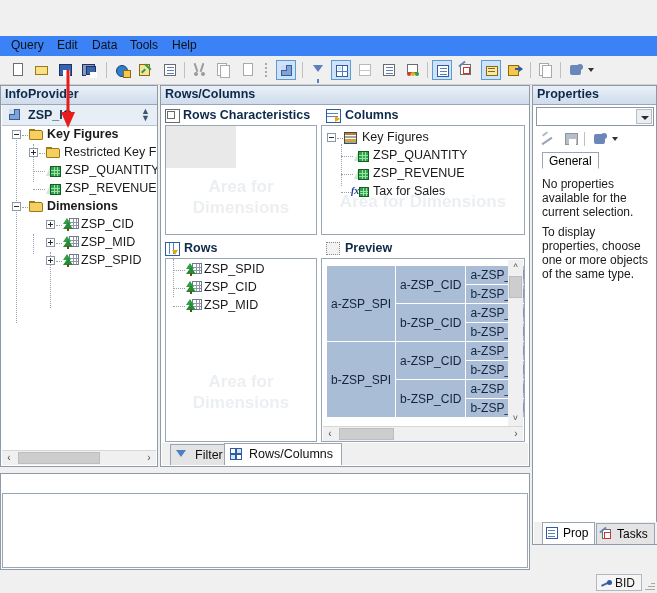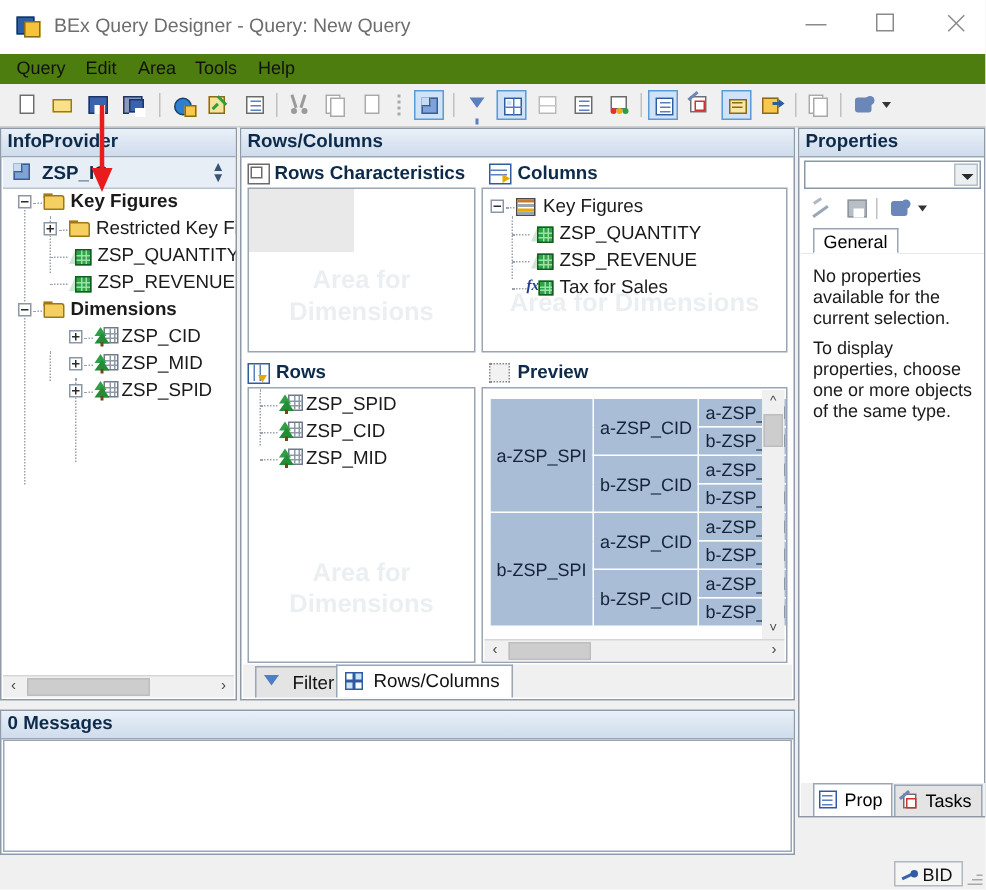--- a/index.html
+++ b/index.html
@@ -22,21 +22,21 @@
   .wbtn i{position:absolute;display:block;}
   .wmin{left:522px;}
   .wmin i{left:15px;top:16px;width:14px;height:1px;background:#8a8a8a;}
   .wmax{left:568px;}
   .wmax i{left:16px;top:9px;width:12px;height:12px;border:1px solid #8a8a8a;box-sizing:border-box;}
   .wclose{left:614px;}
   .wclose i{left:16px;top:15px;width:15px;height:1px;background:#8a8a8a;transform:rotate(45deg);}
   .wclose i.b{transform:rotate(-45deg);}
 
   
-  .menubar{position:absolute;left:0;top:36px;width:657px;height:20px;background:#4d7c0f;}
+  .menubar{position:absolute;left:0;top:36px;width:657px;height:20px;background:#3b82f6;}
   .menu-item{position:absolute;top:2px;height:16px;padding:0 5px;font-size:12px;color:#111;white-space:nowrap;}
 
   
   .toolbar{position:absolute;left:0;top:56px;width:657px;height:28px;background:#f0f0f0;border-bottom:1px solid #d0d0d0;}
   .tb{position:absolute;top:4px;width:20px;height:20px;}
   .tb.sel{background:#cfe2f7;border:1px solid #5b9bd5;box-sizing:border-box;}
   .tbsep{position:absolute;top:6px;width:1px;height:16px;background:#c0c0c0;}
   .grip{position:absolute;top:7px;width:3px;height:14px;}
   .grip i{display:block;width:2px;height:2px;background:#a9a9a9;margin-bottom:2px;}
   .caret{position:absolute;top:12px;width:0;height:0;border-left:3px solid transparent;border-right:3px solid transparent;border-top:4px solid #333;}
@@ -164,42 +164,25 @@
   .resize i{position:absolute;right:0;background:#a8a8a8;height:1px;transform-origin:right;}
 
   
   .redarrow{position:absolute;left:0;top:0;pointer-events:none;}
 </style>
 </head>
 <body>
 
 <div class="app">
 
-  <div class="titlebar">
-    <div class="title-ico">
-      <div class="sq1"></div>
-        <div class="sq2"></div>
-    </div>
-    <div class="title-text">BEx Query Designer - Query: New Query</div>
-    <div class="wbtn wmin">
-        <i></i>
-      </div>
-    <div class="wbtn wmax">
-        <i></i>
-      </div>
-    <div class="wbtn wclose">
-        <i></i>
-        <i class="b"></i>
-      </div>
-  </div>
 
   <div class="menubar">
     <div class="menu-item" style="left:6px">Query</div>
     <div class="menu-item" style="left:52px">Edit</div>
-    <div class="menu-item" style="left:87px">Area</div>
+    <div class="menu-item" style="left:87px">Data</div>
     <div class="menu-item" style="left:125px">Tools</div>
     <div class="menu-item" style="left:167px">Help</div>
   </div>
 
   <div class="toolbar">
     <div class="tb" style="left:8px">
         <div class="ic">
           <div class="doc"></div>
         </div>
       </div>
@@ -750,21 +733,20 @@
           <span style="position:absolute;left:2px;top:1px;width:9px;height:10px;background:#fff;border:1px solid #6b6b6b;box-sizing:border-box;display:block"></span>
           <span style="position:absolute;left:4px;top:4px;width:5px;height:5px;border:1px solid #c33;display:block"></span>
           <span style="position:absolute;left:-1px;top:1px;width:8px;height:2px;background:#6b86b8;transform:rotate(-40deg);display:block"></span>
         </span>
         <span>Tasks</span>
       </div>
     </div>
   </div>
 
   <div class="panel" id="messages">
-    <div class="phead">0 Messages</div>
     <div class="msg-body"></div>
   </div>
 
   <div class="statusbar">
     <div class="bid">
       <span style="position:absolute;left:4px;top:4px;width:11px;height:9px;">
         <span style="position:absolute;left:0;top:4px;width:9px;height:2px;background:#3a63ad;transform:rotate(-25deg);display:block"></span>
         <span style="position:absolute;left:6px;top:1px;width:5px;height:5px;background:#2f5ca0;border-radius:50%;display:block"></span>
       </span>
       <span>BID</span>

